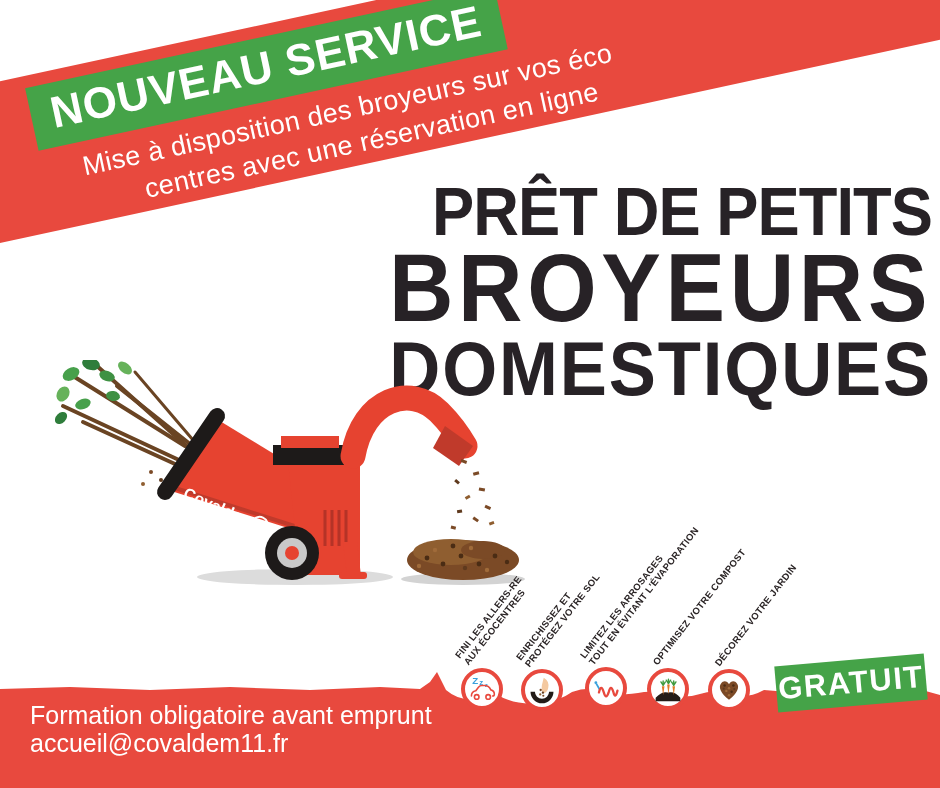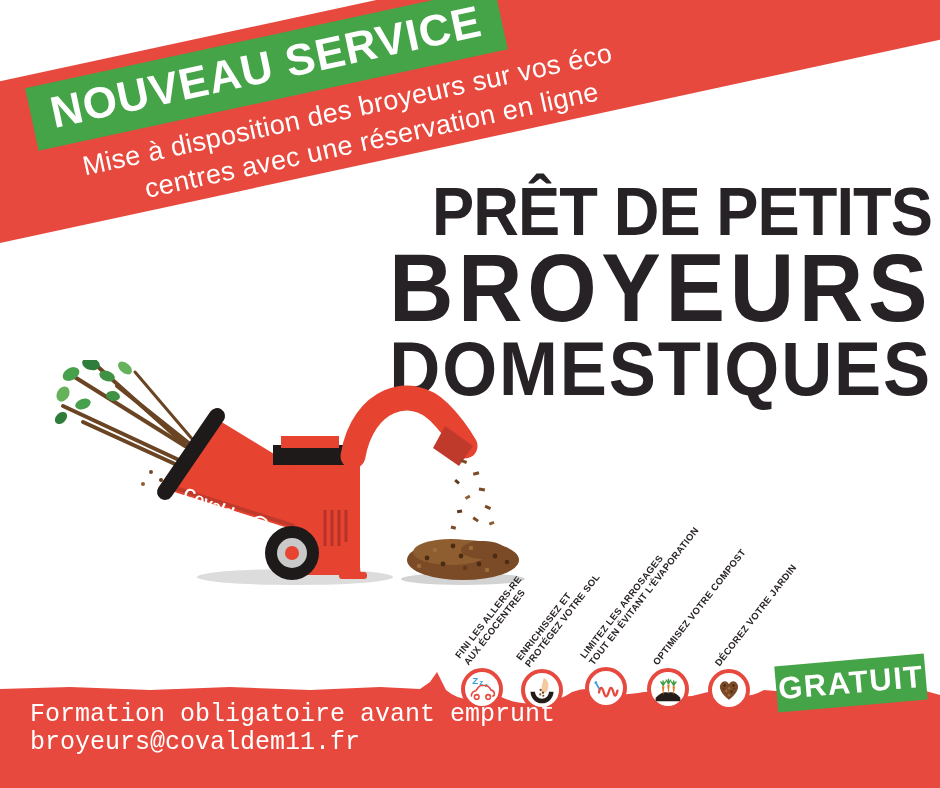--- a/index.html
+++ b/index.html
@@ -32,21 +32,21 @@
                  line-height:11px;white-space:nowrap;z-index:3;}
   .bl1{left:470px;bottom:121px;}
   .bl2{left:531px;bottom:119px;}
   .bl3{left:595px;bottom:121px;}
   .bl4{left:659px;bottom:121px;}
   .bl5{left:721px;bottom:120px;}
 
   
   .footer-band{position:absolute;left:0;top:670px;width:940px;height:118px;z-index:4;}
   .footer-text{position:absolute;left:30px;top:701px;color:#fff;font-size:25px;
-               line-height:28px;z-index:6;font-family:Liberation Mono, monospace;}
+               line-height:28px;z-index:6;}
 
   
   .icon-circle{position:absolute;width:34px;height:34px;background:#fff;border:4px solid #e8493e;
                border-radius:50%;z-index:5;display:flex;align-items:center;justify-content:center;}
   .ic1{left:461px;top:668px;} .ic2{left:521px;top:669px;} .ic3{left:585px;top:667px;}
   .ic4{left:647px;top:668px;} .ic5{left:708px;top:669px;}
 
   
   .badge-free{position:absolute;left:776px;top:660px;width:150px;height:46px;background:#45a348;
               color:#fff;font-size:31px;font-weight:bold;letter-spacing:1.5px;
@@ -240,16 +240,16 @@
         <circle cx="17" cy="23" r="1.4" fill="#a06b3a"></circle>
       <circle cx="11" cy="15.5" r="1.2" fill="#5f3a1e"></circle>
         <circle cx="23" cy="16" r="1.2" fill="#5f3a1e"></circle>
     </svg>
   </div>
 
   <div class="badge-free">GRATUIT</div>
 
   <div class="footer-text">
     <div>Formation obligatoire avant emprunt</div>
-    <div>broyeurs@covaldem11.fr</div>
+    <div>accueil@covaldem11.fr</div>
   </div>
 
 </div>
 
 </body></html>

